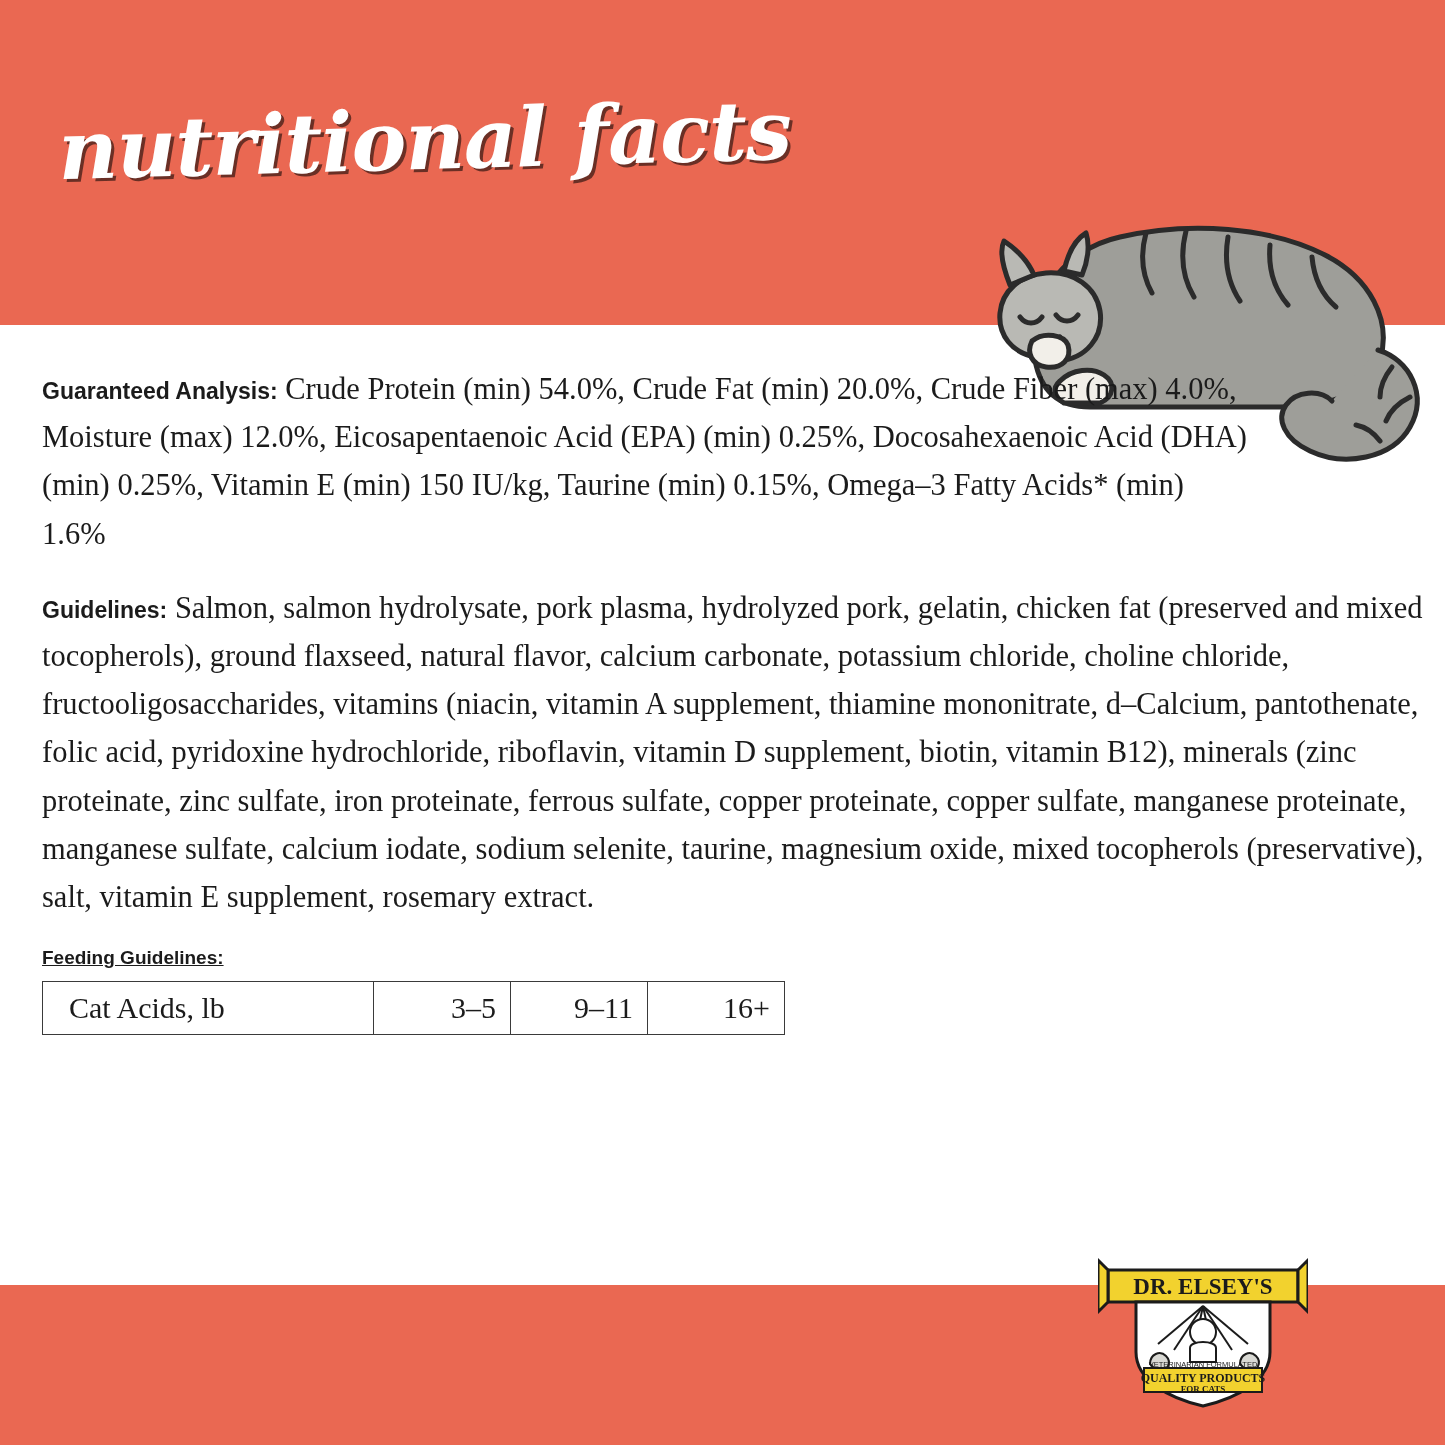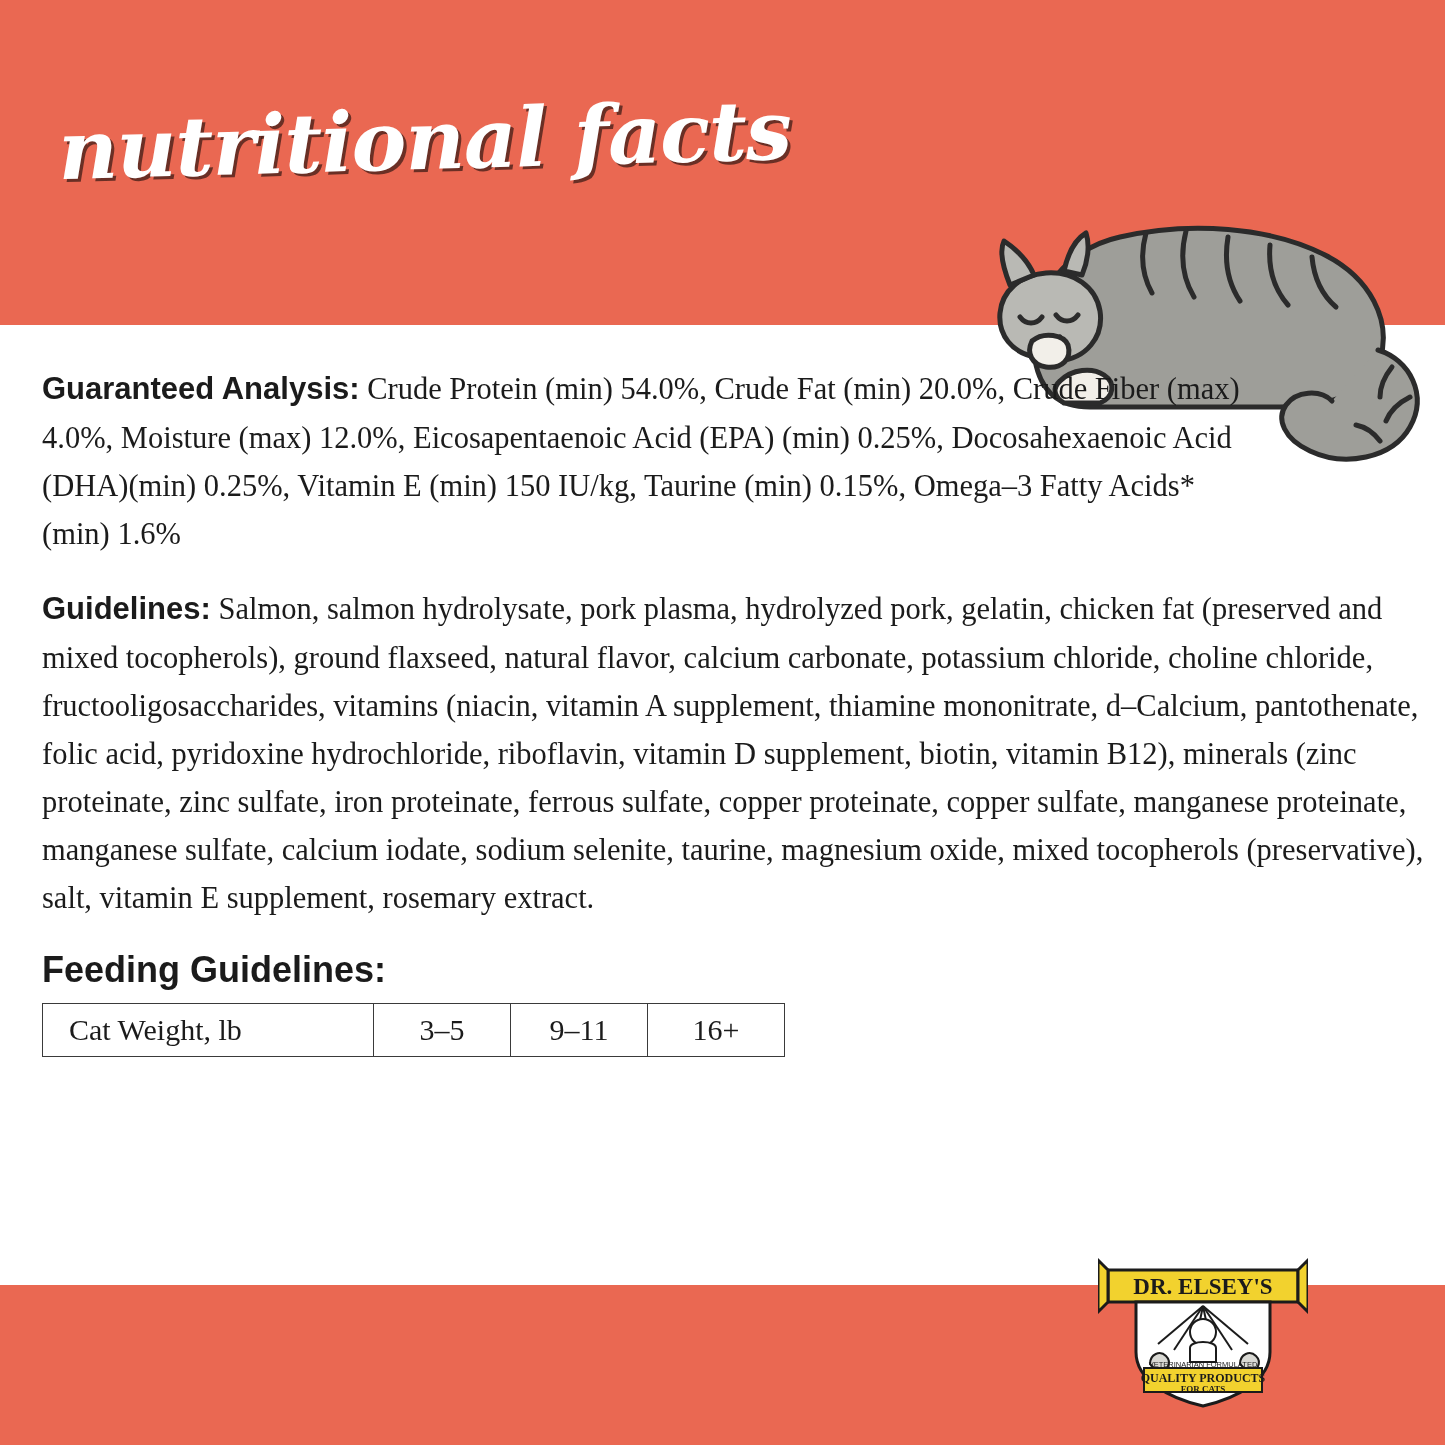--- a/index.html
+++ b/index.html
@@ -66,46 +66,47 @@
   .para {
     font-size: 30.5px;
     line-height: 1.58;
     color: #1b1b1b;
     margin: 0 0 26px 0;
     text-align: left;
   }
   .para .lbl {
     font-family: "Liberation Sans", sans-serif;
     font-weight: bold;
-    font-size: 31px;
+    font-size: 23px;
   }
   .ga {
     width: 1210px;
   }
   .ing {
     width: 1385px;
   }
   .feeding-label {
     font-family: "Liberation Sans", sans-serif;
     font-weight: bold;
-    font-size: 36px;
+    font-size: 19px;
     color: #1b1b1b;
     margin-top: 6px;
     margin-bottom: 12px;
+    text-decoration: underline;
   }
   table.feeding {
     border-collapse: collapse;
     margin-left: 0px;
   }
   table.feeding td {
     border: 1.6px solid #3a3a3a;
     font-size: 30px;
     color: #1b1b1b;
     padding: 9px 14px;
-    text-align: center;
+    text-align: right;
     font-family: "Liberation Serif", serif;
   }
   table.feeding td.rowhead {
     text-align: left;
     width: 290px;
     padding-left: 26px;
   }
   table.feeding td.col {
     width: 108px;
   }
@@ -171,21 +172,21 @@
     <p class="para ing">
       <span class="lbl">Guidelines:</span>
       <span>Salmon, salmon hydrolysate, pork plasma, hydrolyzed pork, gelatin, chicken fat (preserved and mixed tocopherols), ground flaxseed, natural flavor, calcium carbonate, potassium chloride, choline chloride, fructooligosaccharides, vitamins (niacin, vitamin A supplement, thiamine mononitrate, d–Calcium, pantothenate, folic acid, pyridoxine hydrochloride, riboflavin, vitamin D supplement, biotin, vitamin B12), minerals (zinc proteinate, zinc sulfate, iron proteinate, ferrous sulfate, copper proteinate, copper sulfate, manganese proteinate, manganese sulfate, calcium iodate, sodium selenite, taurine, magnesium oxide, mixed tocopherols (preservative), salt, vitamin E supplement, rosemary extract.</span>
     </p>
 
     <div class="feeding-label">Feeding Guidelines:</div>
 
     <table class="feeding">
       <tbody>
           <tr>
-        <td class="rowhead">Cat Weight, lb</td>
+        <td class="rowhead">Cat Acids, lb</td>
         <td class="col">3–5</td>
         <td class="col">9–11</td>
         <td class="col">16+</td>
       </tr>
     </tbody>
       </table>
 
   </div>
 
   <div class="band-bottom"></div>

